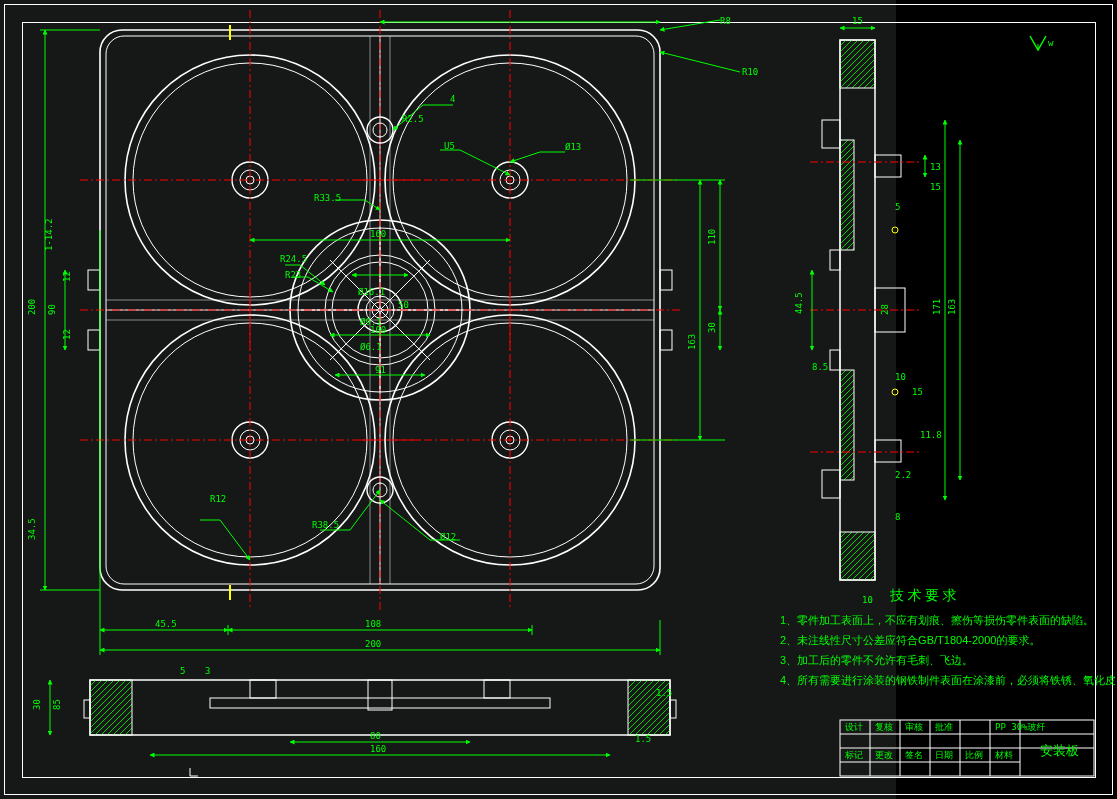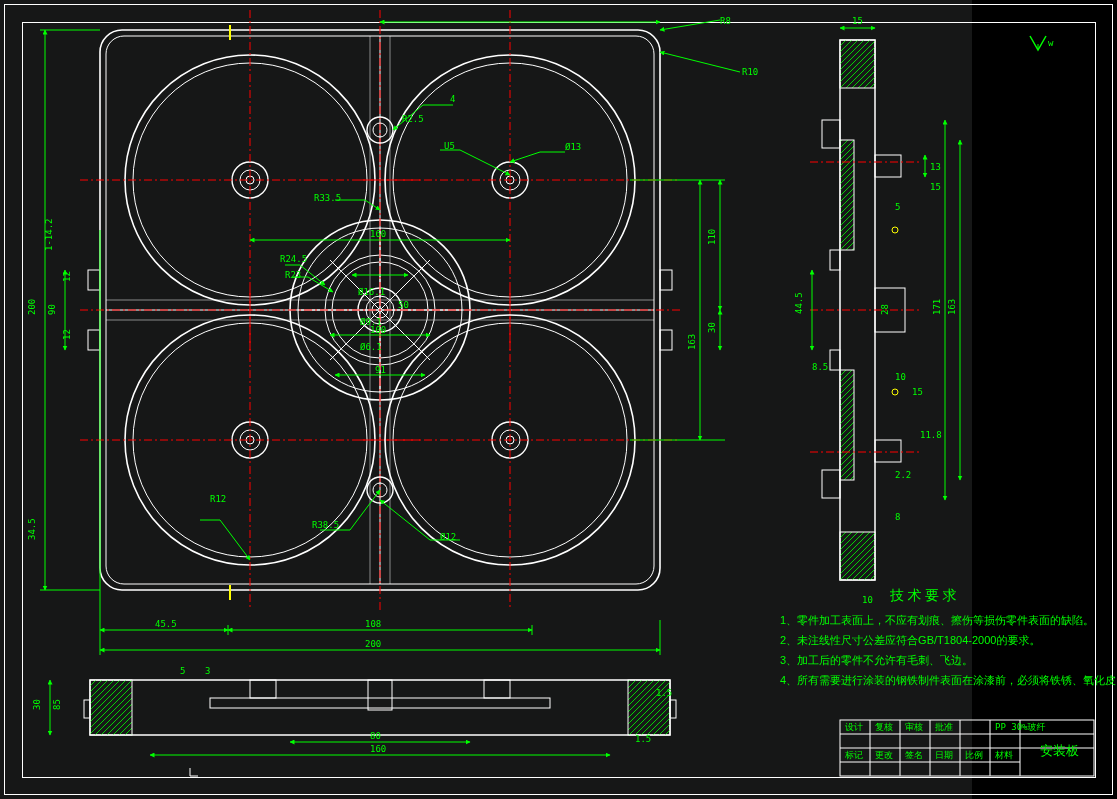--- a/index.html
+++ b/index.html
@@ -1,16 +1,16 @@
 <!DOCTYPE html>
 <html><head>
 <meta charset="utf-8">
 <style>
   html,body{margin:0;padding:0;background:#000;overflow:hidden;font-family:sans-serif}
-  #canvas{position:relative;width:972px;height:799px;background:#161717}
+  #canvas{position:relative;width:896px;height:799px;background:#161717}
   .frame{position:absolute;border:1px solid #fff}
   .outer-frame{left:4px;top:4px;width:1107px;height:789px}
   .inner-frame{left:22px;top:22px;width:1072px;height:754px}
   svg{position:absolute;left:0;top:0}
   .wht{stroke:#fff;fill:none}
   .grn{stroke:#00ff00;fill:none}
   .red{stroke:#ff0000;fill:none}
   .yel{stroke:#ffff00;fill:none}
   .dash{stroke-dasharray:8 3 2 3}
   .dim-txt{font:9px/1 monospace;fill:#00ff00}

